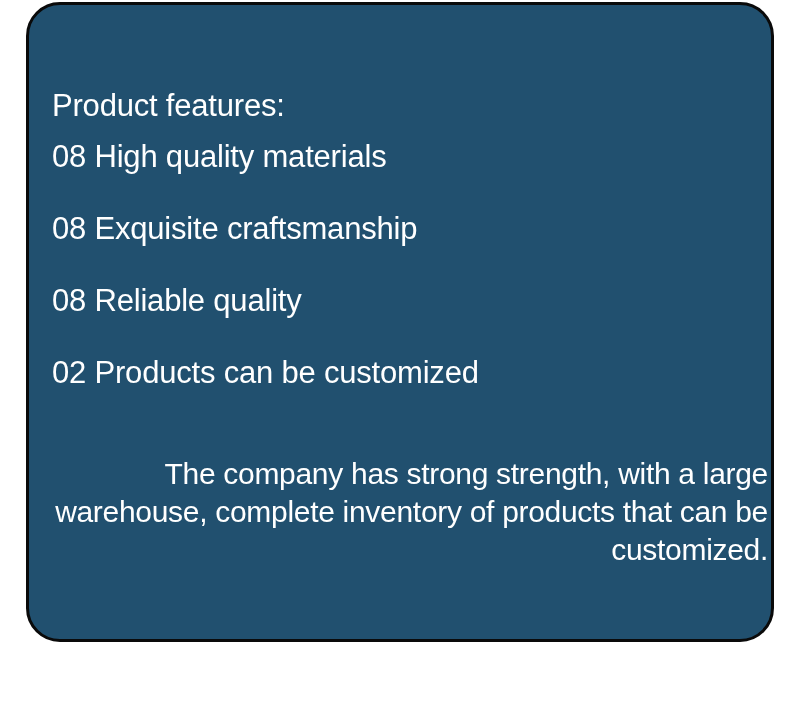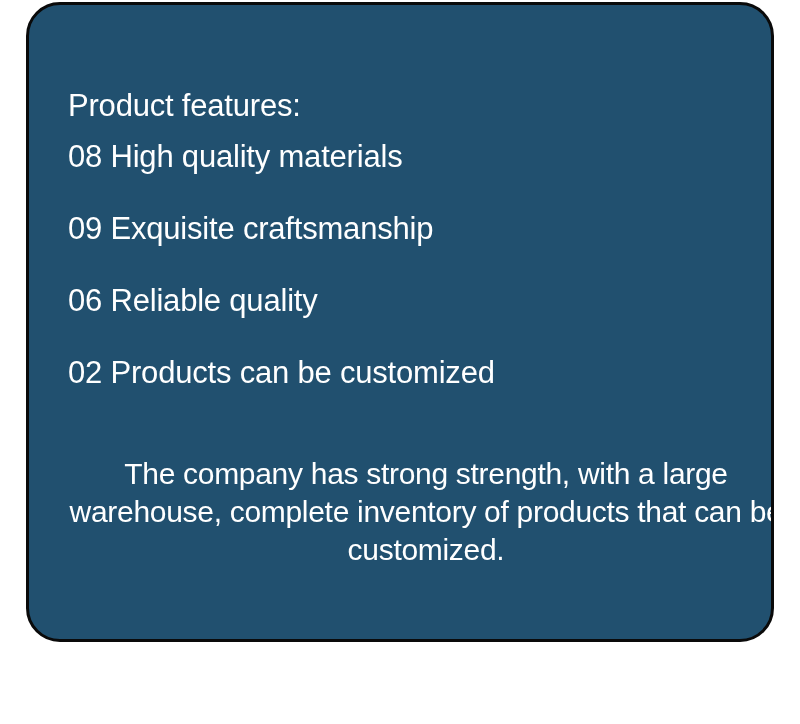--- a/index.html
+++ b/index.html
@@ -34,21 +34,20 @@
     border-radius: 34px;
     overflow: hidden;
   }
 
   .card-body {
     position: absolute;
     left: 23px;
     top: 0;
     right: 14px;
     bottom: 0;
-    margin-left: 16px;
   }
 
   .features-title {
     position: absolute;
     left: 0;
     top: 62px;
     color: #ffffff;
     font-size: 31px;
     line-height: 36px;
     font-weight: 400;
@@ -74,38 +73,38 @@
   .feature-paragraph {
     position: absolute;
     left: 0;
     top: 420px;
     width: 716px;
     color: #ffffff;
     font-size: 30px;
     line-height: 38px;
     font-weight: 400;
     letter-spacing: -0.3px;
-    text-align: center;
+    text-align: right;
   }
 </style>
 </head>
 <body>
 
 <div id="stage">
 
   <section class="feature-card">
     <div class="card-body">
 
       <h1 class="features-title">Product features:</h1>
 
       <div class="feature-item i0">08 High quality materials</div>
 
-      <div class="feature-item i1">09 Exquisite craftsmanship</div>
+      <div class="feature-item i1">08 Exquisite craftsmanship</div>
 
-      <div class="feature-item i2">06 Reliable quality</div>
+      <div class="feature-item i2">08 Reliable quality</div>
 
       <div class="feature-item i3">02 Products can be customized</div>
 
       <p class="feature-paragraph">The company has strong strength, with a large warehouse, complete inventory of products that can be customized.</p>
 
     </div>
   </section>
 
 </div>
 

